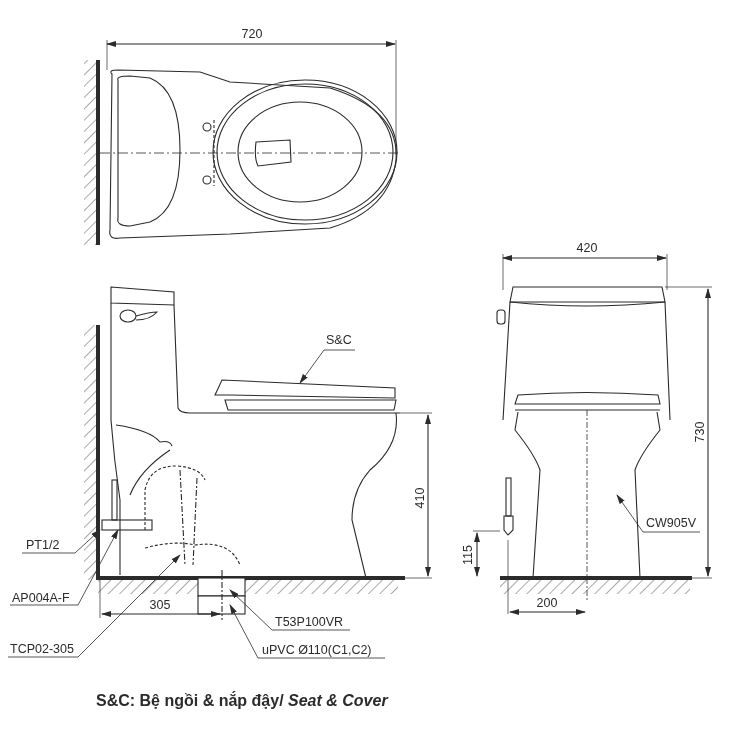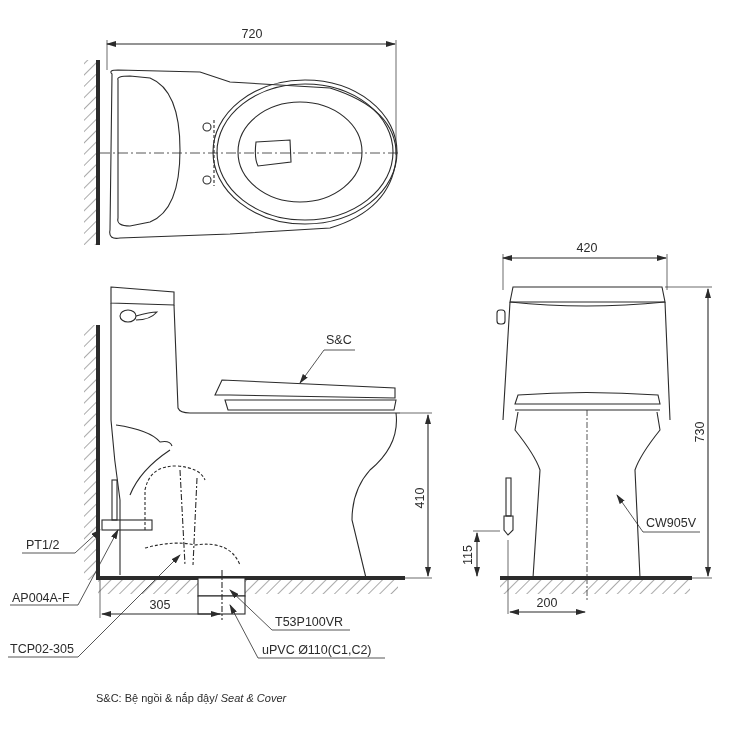--- a/index.html
+++ b/index.html
@@ -1,20 +1,20 @@
 <!DOCTYPE html>
 <html><head>
 <meta charset="utf-8">
 <style>
   html, body { margin:0; padding:0; background:#ffffff; }
   body { width:740px; height:740px; position:relative; overflow:hidden; font-family:"Liberation Sans", sans-serif; }
   #drawing { position:absolute; left:0; top:0; width:740px; height:740px; }
   .lbl { font-family:"Liberation Sans", sans-serif; font-size:12.5px; fill:#2b2b2b; }
   .dim { font-family:"Liberation Sans", sans-serif; font-size:12.5px; fill:#2b2b2b; }
-  .caption { position:absolute; left:96px; top:692px; font-size:11px; color:#2b2b2b; font-family:"Liberation Sans", sans-serif; }
+  .caption { position:absolute; left:96px; top:692px; font-size:16px; color:#2b2b2b; font-family:"Liberation Sans", sans-serif;font-weight:bold; }
   .caption i { font-style:italic; }
 </style>
 </head>
 <body>
 
 <svg id="drawing" viewBox="0 0 740 740" xmlns="http://www.w3.org/2000/svg">
   <defs>
     <marker id="arr" markerWidth="10" markerHeight="6" refX="9" refY="3" orient="auto" markerUnits="userSpaceOnUse">
       <path d="M0,0 L10,3 L0,6 z" fill="#2b2b2b"></path>
     </marker>

